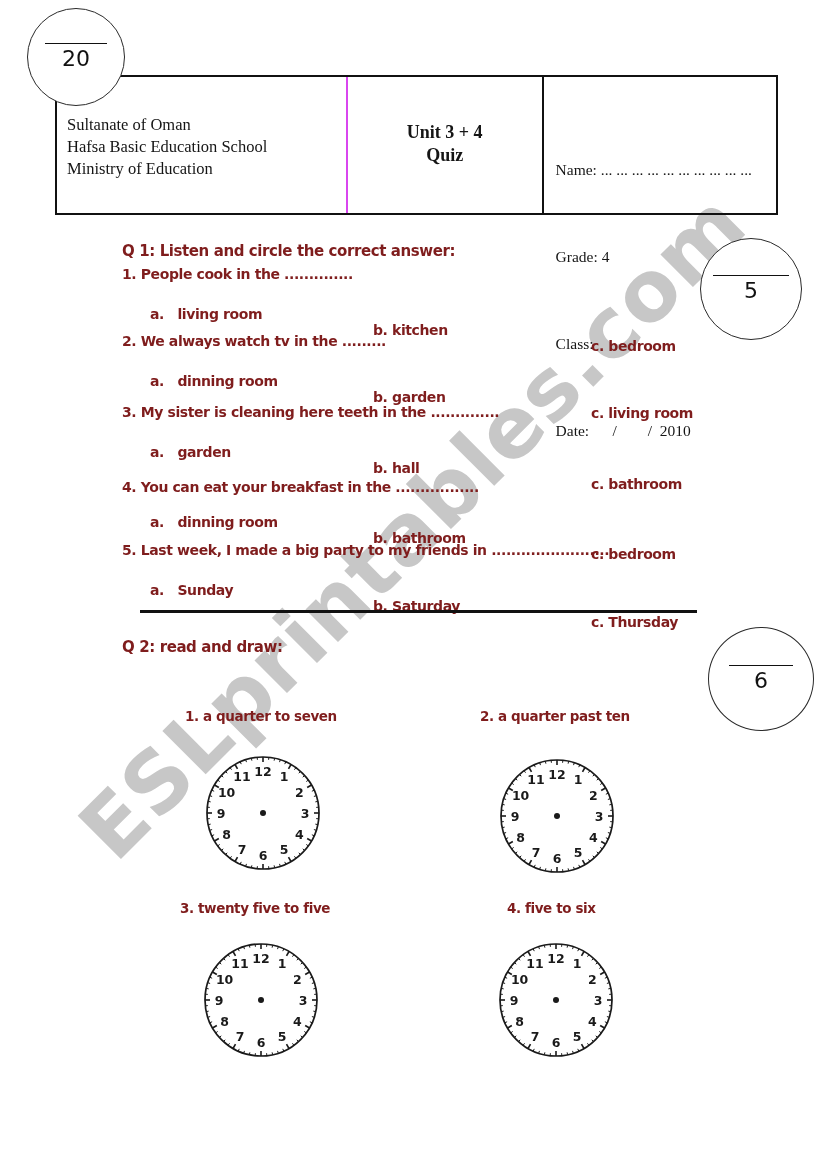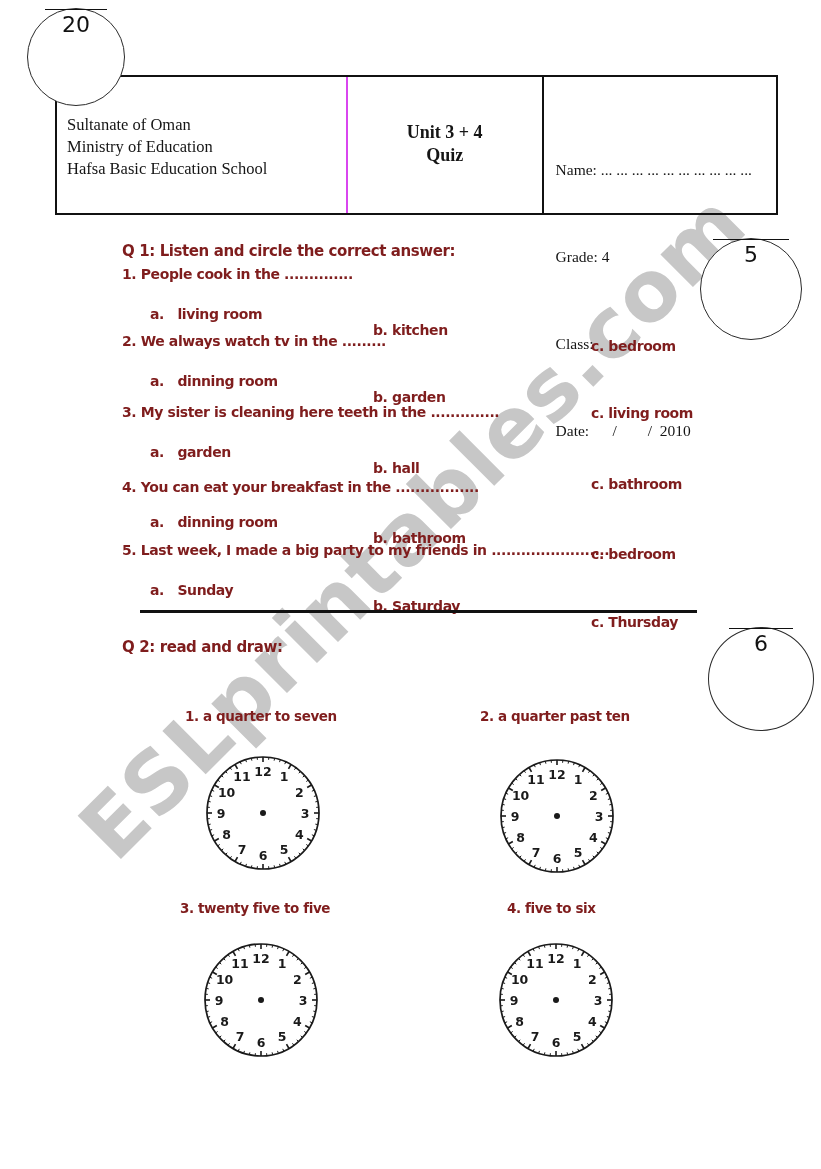--- a/index.html
+++ b/index.html
@@ -18,21 +18,21 @@
   .hdr-cell{box-sizing:border-box;}
   .cell-school{width:273px;padding:37px 0 0 10px;font-family:"Liberation Serif",serif;
                font-size:16.5px;line-height:22px;}
   .cell-unit{width:208px;border-left:2px solid #d946ef;border-right:2px solid #111;
              padding-top:44px;text-align:center;font-family:"Liberation Serif",serif;
              font-weight:bold;font-size:18px;line-height:23px;margin-left:29px;}
   .cell-info{width:244px;padding:20px 0 0 12px;font-family:"Liberation Serif",serif;
              font-size:15.5px;line-height:29px;white-space:pre;}
   
   .badge{position:absolute;z-index:3;background:#fff;border:1px solid #2a2a2a;border-radius:50%;
-         display:flex;flex-direction:column;align-items:center;justify-content:flex-start;}
+         display:flex;flex-direction:column;align-items:center;justify-content:center;}
   .badge-line{border-top:1.5px solid #111;margin-bottom:3px;}
   .badge-num{font-size:22px;line-height:24px;color:#111;}
   .badge-total{left:27px;top:8px;width:96px;height:96px;}
   .badge-total .badge-line{width:62px;}
   .badge-q1{left:700px;top:238px;width:100px;height:100px;}
   .badge-q1 .badge-line{width:76px;}
   .badge-q2{left:708px;top:627px;width:104px;height:102px;}
   .badge-q2 .badge-line{width:64px;}
   
   .hand{position:absolute;z-index:2;font-family:"DejaVu Sans",sans-serif;font-weight:bold;
@@ -50,22 +50,22 @@
 </head>
 <body>
 
 <div class="page">
 
   <div class="watermark">ESLprintables.com</div>
 
   <div class="layer hdr-table">
     <div class="hdr-cell cell-school">
       <div>Sultanate of Oman</div>
+      <div>Hafsa Basic Education School</div>
       <div>Ministry of Education</div>
-      <div>Hafsa Basic Education School</div>
     </div>
     <div class="hdr-cell cell-unit">
       <div>Unit 3 + 4</div>
       <div>Quiz</div>
     </div>
     <div class="hdr-cell cell-info">
       <div>Name: ... ... ... ... ... ... ... ... ... ...</div>
       <div>Grade: 4</div>
       <div>Class:</div>
       <div>Date:      /        /  2010</div>

